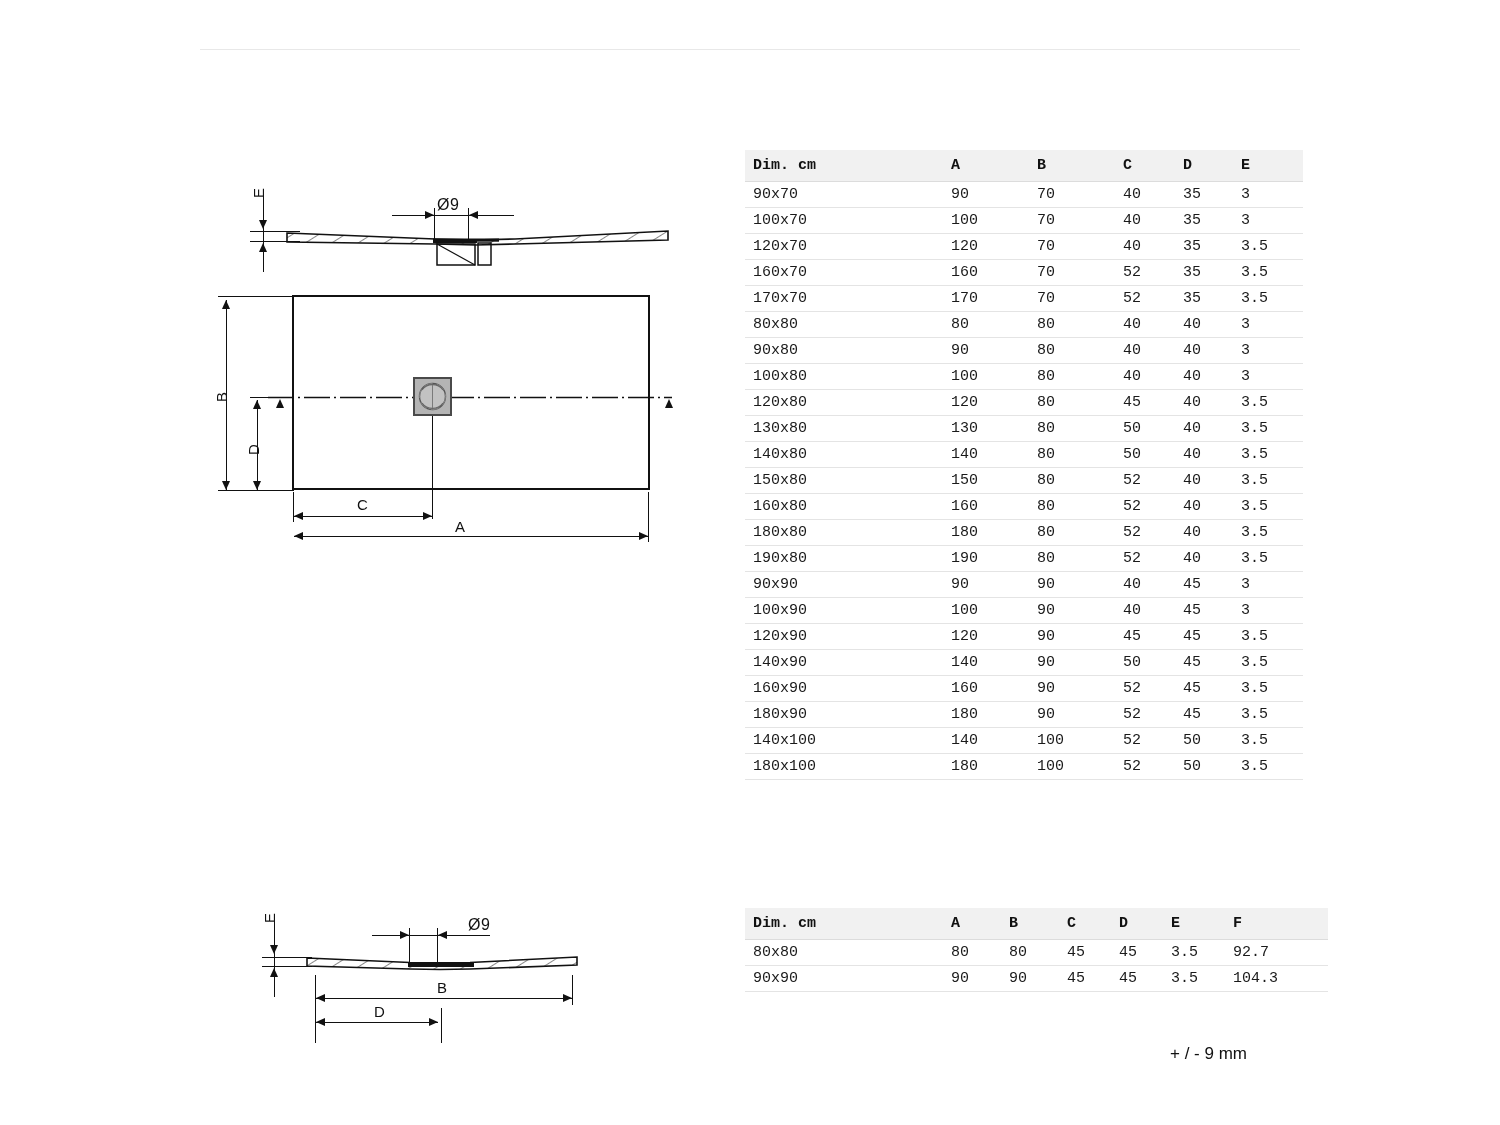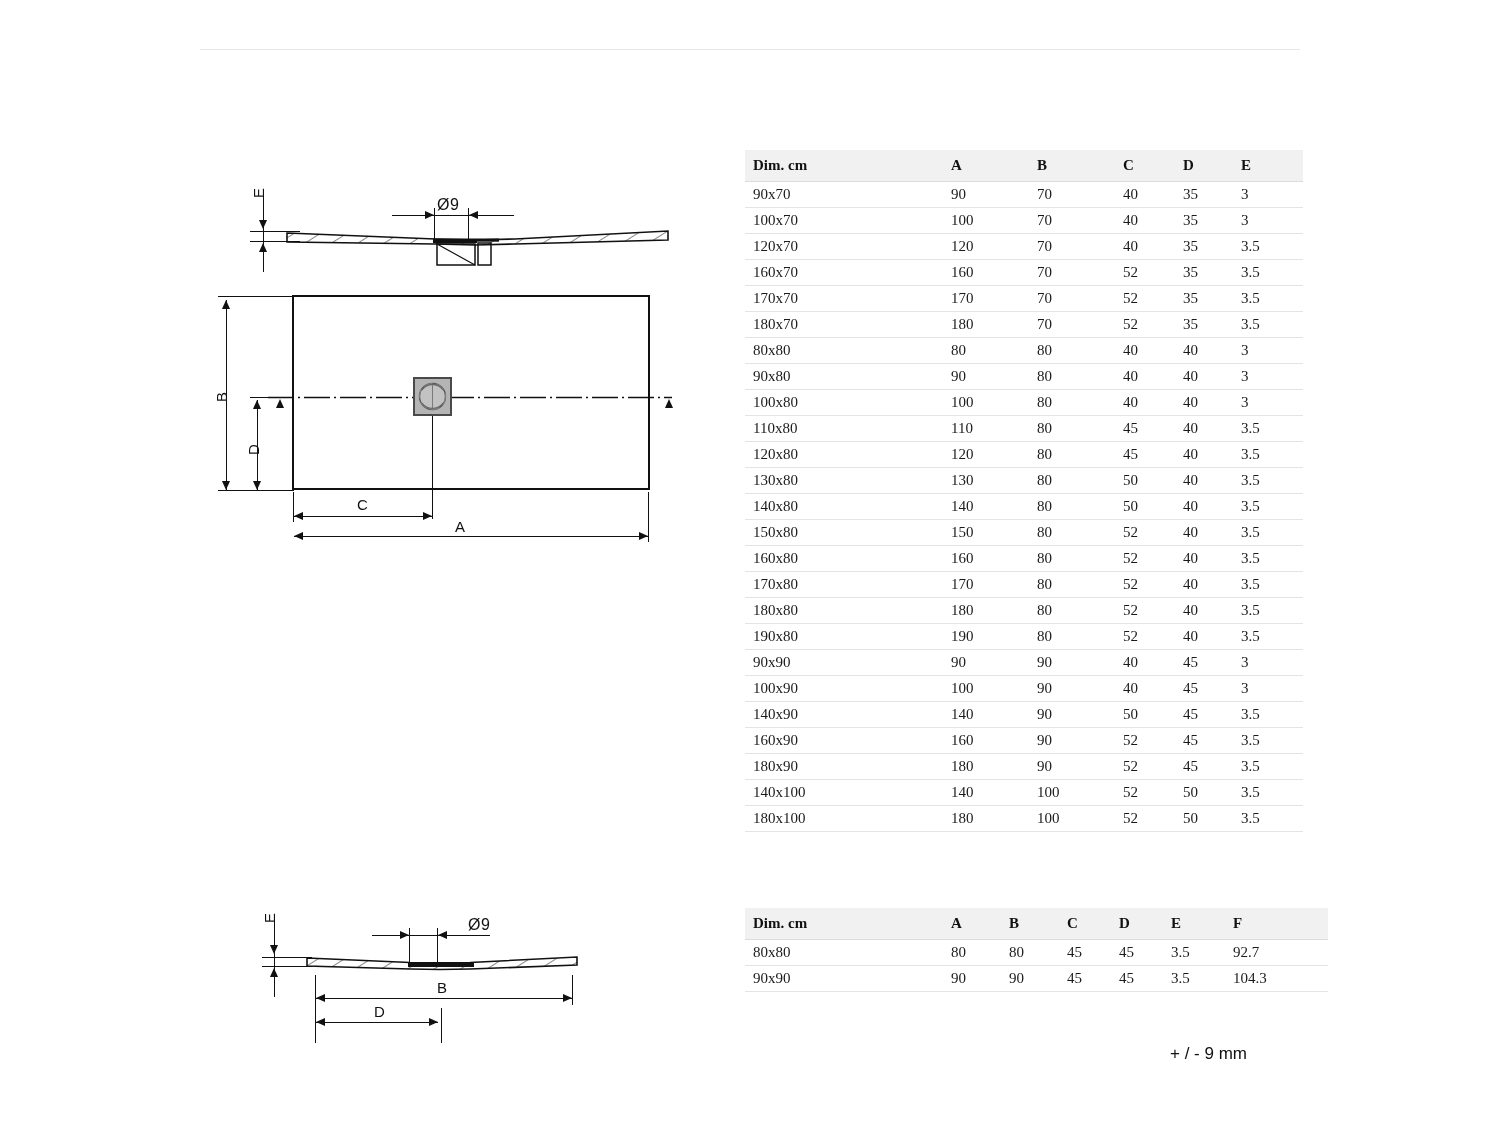--- a/index.html
+++ b/index.html
@@ -49,21 +49,21 @@
   .arr { position: absolute; width: 0; height: 0; }
   .arr-l { border-top: 4px solid transparent; border-bottom: 4px solid transparent; border-right: 9px solid #111; }
   .arr-r { border-top: 4px solid transparent; border-bottom: 4px solid transparent; border-left: 9px solid #111; }
   .arr-u { border-left: 4px solid transparent; border-right: 4px solid transparent; border-bottom: 9px solid #111; }
   .arr-d { border-left: 4px solid transparent; border-right: 4px solid transparent; border-top: 9px solid #111; }
 
   
   .spec-table {
     position: absolute;
     border-collapse: collapse;
-    font-family: Liberation Serif, serif;
+    font-family: Liberation Mono, monospace;
     table-layout: fixed;
   }
   .spec-table th {
     font-size: 15px;
     font-weight: bold;
     text-align: left;
     padding: 7px 0 7px 0;
     background: #f1f1f1;
     color: #111;
     border-bottom: 1px solid #dcdcdc;
@@ -281,28 +281,20 @@
       </tr>
       <tr>
         <td class="col-dim">170x70</td>
         <td class="col-a">170</td>
         <td class="col-b">70</td>
         <td class="col-c">52</td>
         <td class="col-d">35</td>
         <td class="col-e">3.5</td>
       </tr>
       <tr>
-        <td class="col-dim">180x70</td>
-        <td class="col-a">180</td>
-        <td class="col-b">70</td>
-        <td class="col-c">52</td>
-        <td class="col-d">35</td>
-        <td class="col-e">3.5</td>
-      </tr>
-      <tr>
         <td class="col-dim">80x80</td>
         <td class="col-a">80</td>
         <td class="col-b">80</td>
         <td class="col-c">40</td>
         <td class="col-d">40</td>
         <td class="col-e">3</td>
       </tr>
       <tr>
         <td class="col-dim">90x80</td>
         <td class="col-a">90</td>
@@ -313,28 +305,20 @@
       </tr>
       <tr>
         <td class="col-dim">100x80</td>
         <td class="col-a">100</td>
         <td class="col-b">80</td>
         <td class="col-c">40</td>
         <td class="col-d">40</td>
         <td class="col-e">3</td>
       </tr>
       <tr>
-        <td class="col-dim">110x80</td>
-        <td class="col-a">110</td>
-        <td class="col-b">80</td>
-        <td class="col-c">45</td>
-        <td class="col-d">40</td>
-        <td class="col-e">3.5</td>
-      </tr>
-      <tr>
         <td class="col-dim">120x80</td>
         <td class="col-a">120</td>
         <td class="col-b">80</td>
         <td class="col-c">45</td>
         <td class="col-d">40</td>
         <td class="col-e">3.5</td>
       </tr>
       <tr>
         <td class="col-dim">130x80</td>
         <td class="col-a">130</td>
@@ -361,28 +345,20 @@
       </tr>
       <tr>
         <td class="col-dim">160x80</td>
         <td class="col-a">160</td>
         <td class="col-b">80</td>
         <td class="col-c">52</td>
         <td class="col-d">40</td>
         <td class="col-e">3.5</td>
       </tr>
       <tr>
-        <td class="col-dim">170x80</td>
-        <td class="col-a">170</td>
-        <td class="col-b">80</td>
-        <td class="col-c">52</td>
-        <td class="col-d">40</td>
-        <td class="col-e">3.5</td>
-      </tr>
-      <tr>
         <td class="col-dim">180x80</td>
         <td class="col-a">180</td>
         <td class="col-b">80</td>
         <td class="col-c">52</td>
         <td class="col-d">40</td>
         <td class="col-e">3.5</td>
       </tr>
       <tr>
         <td class="col-dim">190x80</td>
         <td class="col-a">190</td>
@@ -399,20 +375,28 @@
         <td class="col-d">45</td>
         <td class="col-e">3</td>
       </tr>
       <tr>
         <td class="col-dim">100x90</td>
         <td class="col-a">100</td>
         <td class="col-b">90</td>
         <td class="col-c">40</td>
         <td class="col-d">45</td>
         <td class="col-e">3</td>
+      </tr>
+      <tr>
+        <td class="col-dim">120x90</td>
+        <td class="col-a">120</td>
+        <td class="col-b">90</td>
+        <td class="col-c">45</td>
+        <td class="col-d">45</td>
+        <td class="col-e">3.5</td>
       </tr>
       <tr>
         <td class="col-dim">140x90</td>
         <td class="col-a">140</td>
         <td class="col-b">90</td>
         <td class="col-c">50</td>
         <td class="col-d">45</td>
         <td class="col-e">3.5</td>
       </tr>
       <tr>

